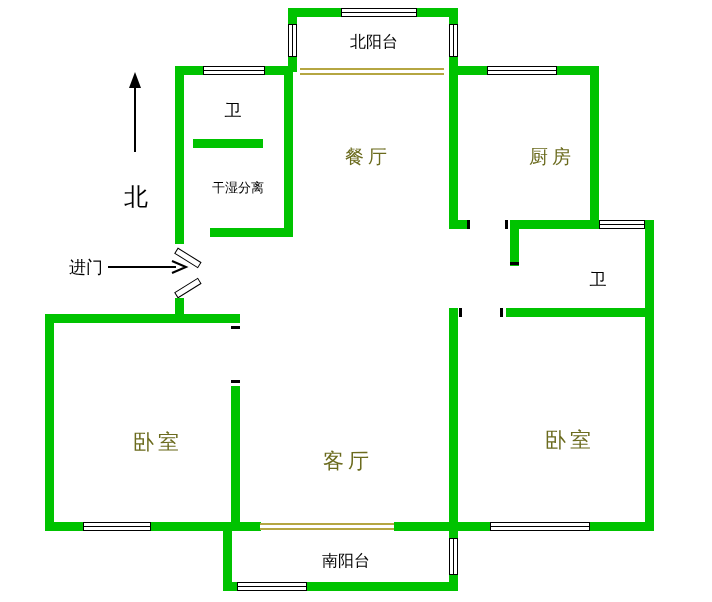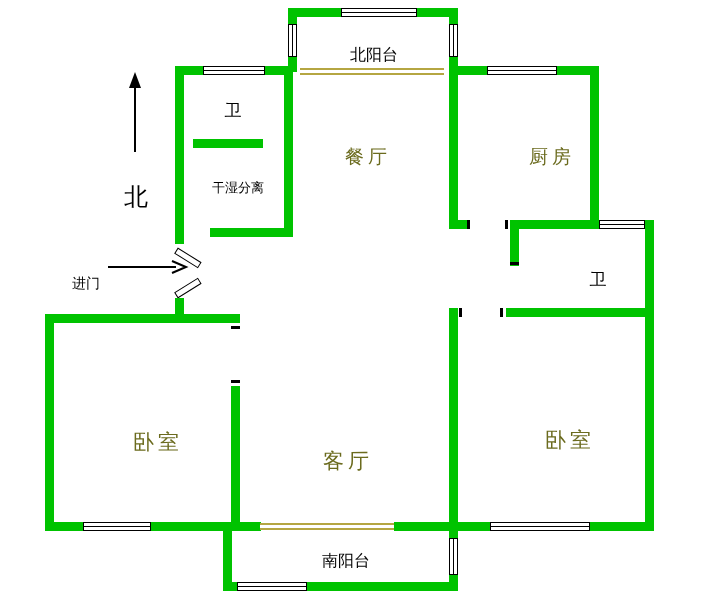--- a/index.html
+++ b/index.html
@@ -81,25 +81,25 @@
 
   <svg width="18" height="84" style="left:126px;top:70px">
     <line x1="9" y1="82" x2="9" y2="16" stroke="#000" stroke-width="2"></line>
     <polygon points="9,2 3,18 15,18" fill="#000"></polygon>
   </svg>
   <svg width="84" height="18" style="left:106px;top:258px">
     <line x1="2" y1="9" x2="70" y2="9" stroke="#000" stroke-width="2"></line>
     <polyline points="66,3 80,9 66,15" fill="none" stroke="#000" stroke-width="2"></polyline>
   </svg>
 
-  <div class="lbl" style="left:374px;top:55px;font-size:16px">北阳台</div>
+  <div class="lbl" style="left:374px;top:42px;font-size:16px">北阳台</div>
   <div class="lbl" style="left:233px;top:110px;font-size:17px">卫</div>
   <div class="lbl" style="left:238px;top:187px;font-size:13px">干湿分离</div>
   <div class="lbl" style="left:136px;top:197px;font-size:24px">北</div>
-  <div class="lbl" style="left:86px;top:283px;font-size:14px">进门</div>
+  <div class="lbl" style="left:86px;top:267px;font-size:17px">进门</div>
   <div class="lbl room" style="left:368px;top:156px;font-size:19px">餐厅</div>
   <div class="lbl room" style="left:552px;top:156px;font-size:19px">厨房</div>
   <div class="lbl" style="left:598px;top:279px;font-size:17px">卫</div>
   <div class="lbl room" style="left:158px;top:441px;font-size:21px">卧室</div>
   <div class="lbl room" style="left:348px;top:460px;font-size:21px">客厅</div>
   <div class="lbl room" style="left:570px;top:439px;font-size:21px">卧室</div>
   <div class="lbl" style="left:346px;top:561px;font-size:16px">南阳台</div>
 
 </div>
 

